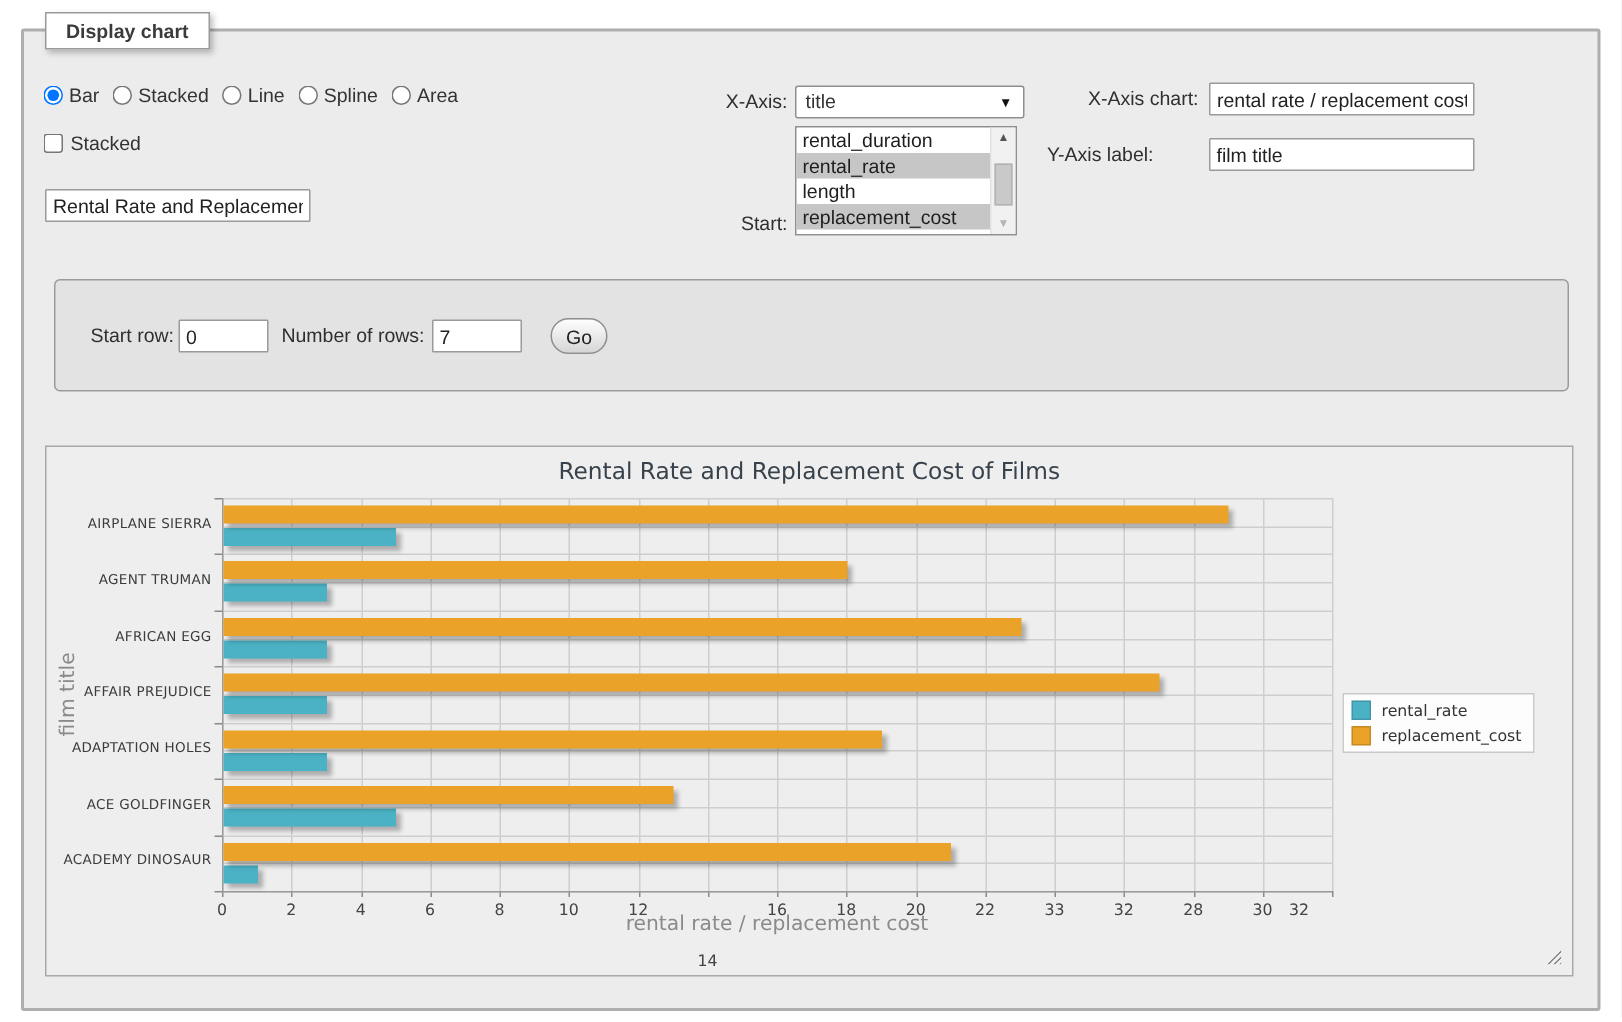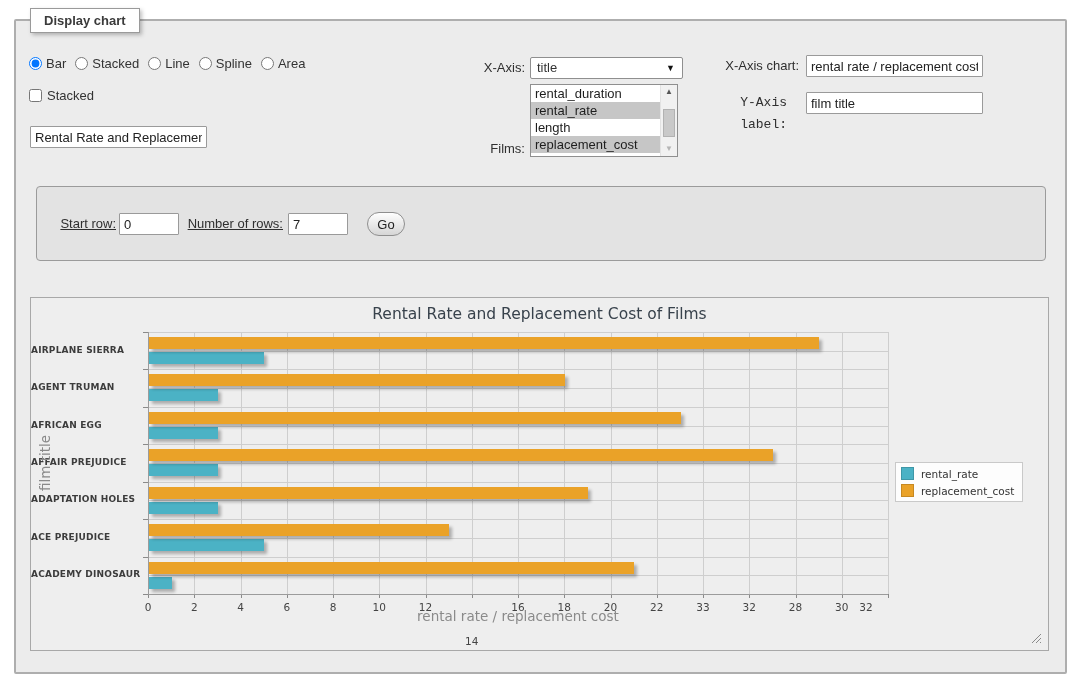--- a/index.html
+++ b/index.html
@@ -41,39 +41,39 @@
   .scrollbar{position:absolute;right:0;top:0;width:16px;height:100%;background:#f1f1f1;border-left:1px solid #e2e2e2;}
   .sb-btn{position:absolute;left:0;width:100%;text-align:center;font-size:8px;line-height:14px;}
   .sb-up{top:0;color:#555;}
   .sb-down{bottom:0;color:#b5b5b5;}
   .sb-thumb{position:absolute;left:2px;right:2px;top:24px;height:26px;background:#c9c9c9;border:1px solid #b2b2b2;}
   .axis-input{position:absolute;left:806px;width:167px;height:18px;z-index:2;}
   .inner-panel{
     position:absolute;left:36px;top:186px;width:1008px;height:73px;
     background:#e3e3e3;border:1px solid #9b9b9b;border-radius:4px;z-index:1;
   }
-  .inner-panel .lbl{position:absolute;text-decoration:underline;}
+  .inner-panel .lbl{position:absolute;}
   .panel-input{position:absolute;width:50px;height:18px;}
   .go-btn{
     position:absolute;left:330px;top:25px;width:38px;height:24px;border:1px solid #8f8f8f;
     border-radius:12px;background:linear-gradient(#fefefe,#d6d6d6);
     font-family:"Liberation Sans",sans-serif;font-size:13px;color:#222;text-align:center;padding:0;cursor:pointer;
   }
   .chart-box{
     position:absolute;left:30px;top:297px;width:1017px;height:352px;
     background:#eeeeee;border:1px solid #a8a8a8;font-family:"DejaVu Sans",sans-serif;z-index:1;
   }
   .chart-title{position:absolute;left:0;right:0;top:7px;text-align:center;font-size:15.5px;color:#38424c;}
   .hline{position:absolute;height:1px;background:#cecece;}
   .vline{position:absolute;width:1px;background:#cecece;}
   .hline.axis,.vline.axis{background:#9b9b9b;}
   .tickmark{position:absolute;width:1px;height:4px;background:#8a8a8a;}
   .ytickmark{position:absolute;width:5px;height:1px;background:#8a8a8a;}
   .xtick{position:absolute;width:40px;margin-left:-20px;text-align:center;font-size:10.5px;color:#444;}
-  .cat{position:absolute;left:0;width:110px;text-align:left;font-size:9px;font-weight:bold;color:#3c3c3c;letter-spacing:0.2px;white-space:nowrap;}
+  .cat{position:absolute;left:0;width:110px;text-align:right;font-size:9px;font-weight:normal;color:#3c3c3c;letter-spacing:0.2px;white-space:nowrap;}
   .bar{position:absolute;height:12px;box-shadow:3px 3px 3px rgba(0,0,0,0.28);}
   .x-title{position:absolute;left:117px;width:740px;top:310px;text-align:center;font-size:13.5px;color:#8a8a8a;}
   .y-title{
     position:absolute;left:6px;top:34px;height:262px;writing-mode:vertical-rl;
     transform:rotate(180deg);text-align:center;font-size:13.5px;color:#8a8a8a;
   }
   .chart-legend{
     position:absolute;left:864px;top:164px;background:#fdfdfd;border:1px solid #c9c9c9;
     padding:4px 8px 4px 5px;display:flex;flex-direction:column;gap:4px;
   }
@@ -120,37 +120,37 @@
 </label>
 
 <input type="text" class="title-input" value="Rental Rate and Replacement Cost of Films" style="">
 
 <div class="lbl" style="left:455px;width:70px;top:57px;">X-Axis:</div>
 <div class="select">
   <span>title</span>
   <span class="sel-arrow">▼</span>
 </div>
 
-<div class="lbl" style="left:455px;width:70px;top:138px;">Films:</div>
+<div class="lbl" style="left:455px;width:70px;top:138px;">Start:</div>
 <div class="series-list">
   <div class="scrollbar">
     <div class="sb-btn sb-up">▲</div>
     <div class="sb-thumb"></div>
     <div class="sb-btn sb-down">▼</div>
   </div>
 <div class="list-item">rental_duration</div>
     <div class="list-item selected">rental_rate</div>
     <div class="list-item">length</div>
     <div class="list-item selected">replacement_cost</div>
   </div>
 
 <div class="lbl" style="left:700px;width:99px;top:55px;">X-Axis chart:</div>
 <input type="text" class="axis-input" style="top: 55px;" value="rental rate / replacement cost">
 
-<div class="lbl" style="left:688px;width:99px;top:92px;font-family:Liberation Mono, monospace;">Y-Axis label:</div>
+<div class="lbl" style="left:670px;width:99px;top:92px;">Y-Axis label:</div>
 <input type="text" class="axis-input" style="top: 92px;" value="film title">
 
 <div class="inner-panel">
   <div class="lbl" style="left:19px;top:26px;width:60px;">Start row:</div>
   <input type="text" class="panel-input" style="left: 82px; top: 26px;" value="0">
   <div class="lbl" style="left:148px;top:26px;width:98px;">Number of rows:</div>
   <input type="text" class="panel-input" style="left: 251px; top: 26px;" value="7">
   <button class="go-btn">Go</button>
 </div>
 
@@ -241,21 +241,21 @@
       <div class="bar" style="left: 118px; top: 76.4286px; width: 416.019px; background: rgb(234, 162, 40);"></div>
       <div class="cat" style="top: 121.571px;">AFRICAN EGG</div>
       <div class="bar" style="left: 118px; top: 128.857px; width: 69.1437px; background: rgb(75, 178, 197);"></div>
       <div class="bar" style="left: 118px; top: 113.857px; width: 531.644px; background: rgb(234, 162, 40);"></div>
       <div class="cat" style="top: 159px;">AFFAIR PREJUDICE</div>
       <div class="bar" style="left: 118px; top: 166.286px; width: 69.1437px; background: rgb(75, 178, 197);"></div>
       <div class="bar" style="left: 118px; top: 151.286px; width: 624.144px; background: rgb(234, 162, 40);"></div>
       <div class="cat" style="top: 196.429px;">ADAPTATION HOLES</div>
       <div class="bar" style="left: 118px; top: 203.714px; width: 69.1437px; background: rgb(75, 178, 197);"></div>
       <div class="bar" style="left: 118px; top: 188.714px; width: 439.144px; background: rgb(234, 162, 40);"></div>
-      <div class="cat" style="top: 233.857px;">ACE PREJUDICE</div>
+      <div class="cat" style="top: 233.857px;">ACE GOLDFINGER</div>
       <div class="bar" style="left: 118px; top: 241.143px; width: 115.394px; background: rgb(75, 178, 197);"></div>
       <div class="bar" style="left: 118px; top: 226.143px; width: 300.394px; background: rgb(234, 162, 40);"></div>
       <div class="cat" style="top: 271.286px;">ACADEMY DINOSAUR</div>
       <div class="bar" style="left: 118px; top: 278.571px; width: 22.8938px; background: rgb(75, 178, 197);"></div>
       <div class="bar" style="left: 118px; top: 263.571px; width: 485.394px; background: rgb(234, 162, 40);"></div>
     </div>
   <div class="x-title">rental rate / replacement cost</div>
   <div class="y-title">film title</div>
   <div class="chart-legend">
       <div class="legend-item">

